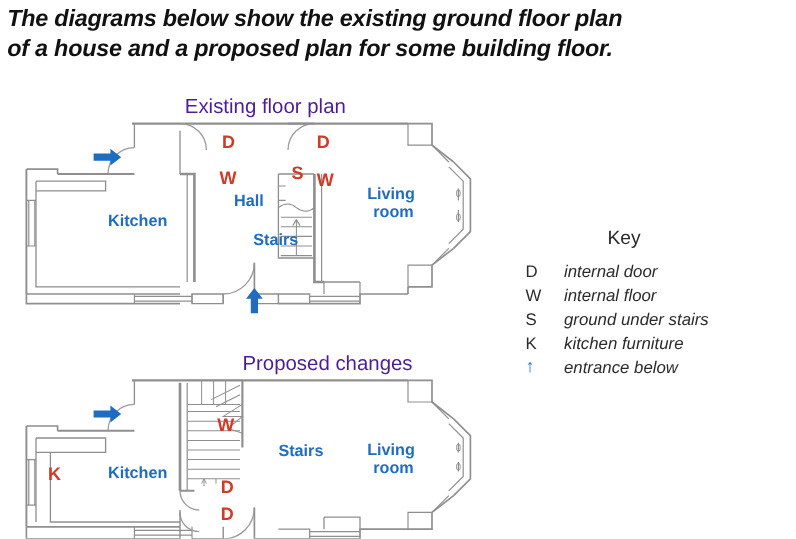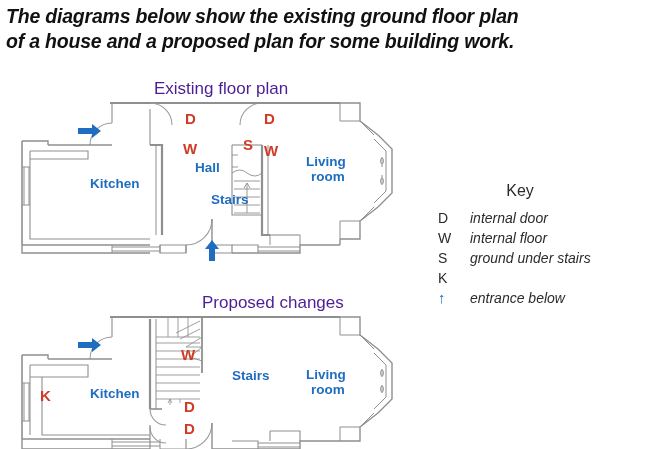--- a/index.html
+++ b/index.html
@@ -46,40 +46,40 @@
     line-height:13px;
   }
   .blue{color:#1f6dc0;font-size:13.5px;}
   .red{color:#cf3b26;font-size:15px;}
 
   
   #key-panel{position:absolute;left:430px;top:178px;width:230px;}
   #key-title{
     font-family:"Liberation Sans", sans-serif;
     font-size:16px;color:#2b2b2b;
-    text-align:center;width:180px;margin:4px 0 10px 0;
+    text-align:center;width:180px;margin:12px 0 10px 0;
   }
   .key-row{
     display:flex;align-items:flex-start;
     margin:0 0 4px 0;
     font-family:"Liberation Sans", sans-serif;
     font-size:14px;color:#2b2b2b;
   }
   .key-sym{width:32px;flex:0 0 32px;text-align:left;padding-left:8px;}
   .key-sym.arrow{color:#1f6dc0;font-size:15px;line-height:16px;}
   .key-desc{flex:1 1 auto;font-style:italic;}
 </style>
 </head>
 <body>
 
 <div id="root">
 
   <div class="prompt">
     <span class="l">The diagrams below show the existing ground floor plan</span>
-    <span class="l">of a house and a proposed plan for some building work.</span>
+    <span class="l">of a house and a proposed plan for some building floor.</span>
   </div>
 
   <div class="plan-caption" id="cap-existing">Existing floor plan</div>
   <div class="plan-caption" id="cap-proposed">Proposed changes</div>
 
   <svg class="plan-svg" id="svg-existing" width="430" height="170" style="left:0px;top:95px;" viewBox="0 0 430 170">
     <g fill="none" stroke="#8f8f8f" stroke-width="1.3" stroke-linejoin="miter">
 
       <path d="M110 8 L340 8" stroke-width="2"></path>
 
@@ -264,20 +264,21 @@
       <span class="key-desc">internal floor</span>
     </div>
 
     <div class="key-row">
       <span class="key-sym">S</span>
       <span class="key-desc">ground under stairs</span>
     </div>
 
     <div class="key-row">
       <span class="key-sym">K</span>
+      <span class="key-desc">kitchen furniture</span>
     </div>
 
     <div class="key-row">
       <span class="key-sym arrow">↑</span>
       <span class="key-desc">entrance below</span>
     </div>
   </div>
 
 </div>
 

